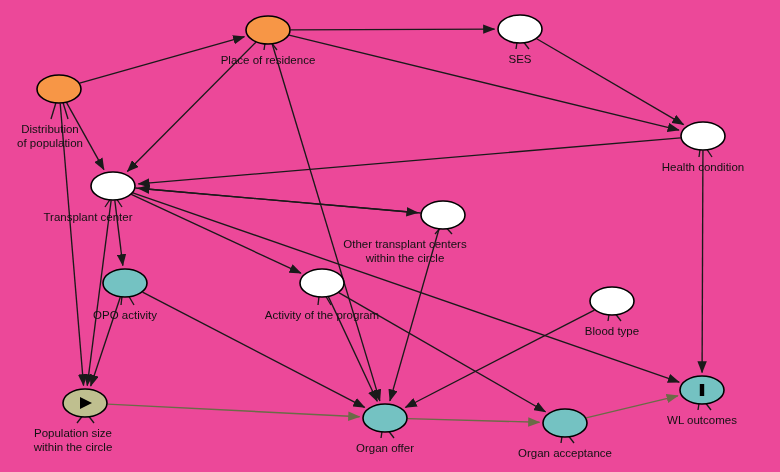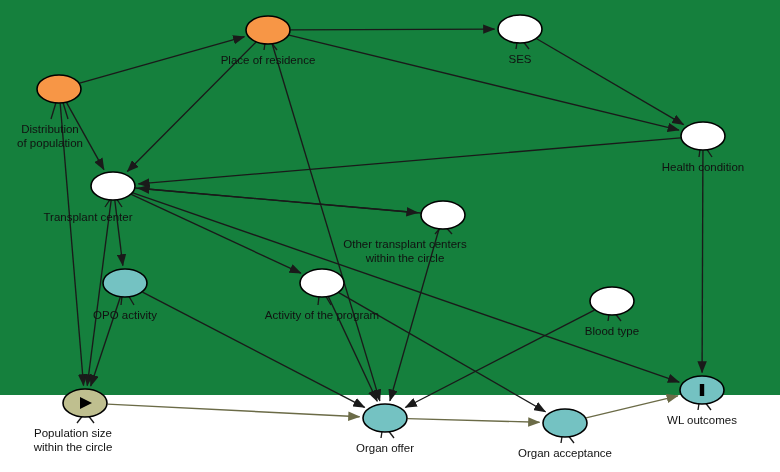--- a/index.html
+++ b/index.html
@@ -1,18 +1,18 @@
 <!DOCTYPE html>
 <html><head>
 <meta charset="utf-8">
 <style>
   html,body{margin:0;padding:0;background:#ffffff;}
   body{width:780px;height:472px;overflow:hidden;
        font-family:"Liberation Sans","DejaVu Sans",sans-serif;}
-  #dag-root{position:relative;width:780px;height:395px;background:#15803d;}
+  #dag-root{position:relative;width:780px;height:472px;background:#ec4899;}
   svg#dag-canvas{position:absolute;left:0;top:0;width:780px;height:472px;}
   .node-ellipse{stroke:#000;stroke-width:1.6;}
   .edge{fill:none;stroke:#1a1a1a;stroke-width:1.35;}
   .edge-exposure{fill:none;stroke:#6b6b47;stroke-width:1.35;}
   .node-label{font-family:"Liberation Sans","DejaVu Sans",sans-serif;
               font-size:11.5px;fill:#111;dominant-baseline:middle;}
   .marker-glyph{fill:#000;stroke:none;}
 </style>
 </head>
 <body>

